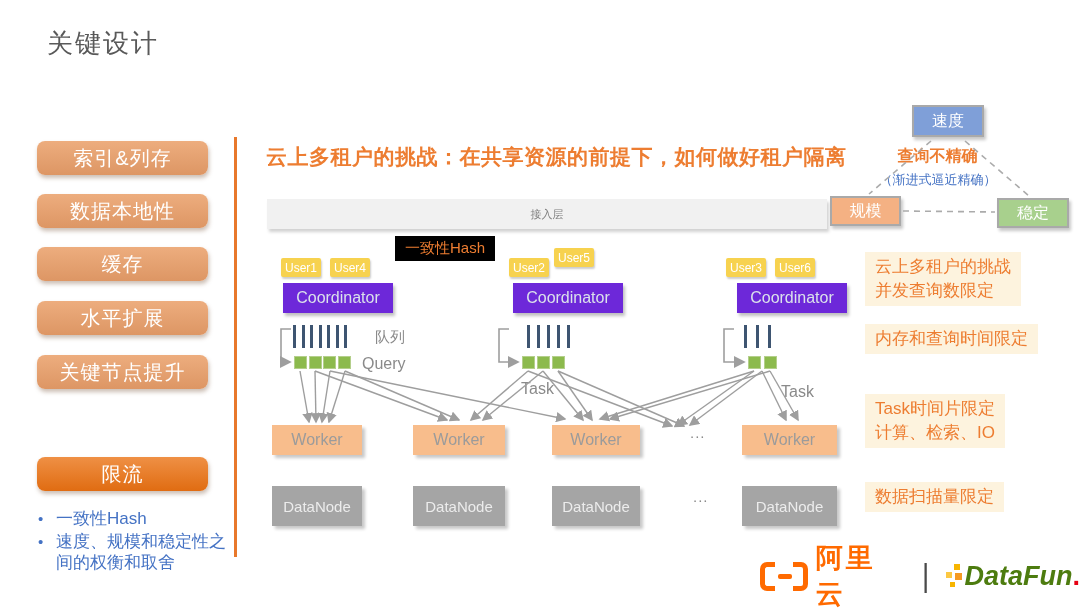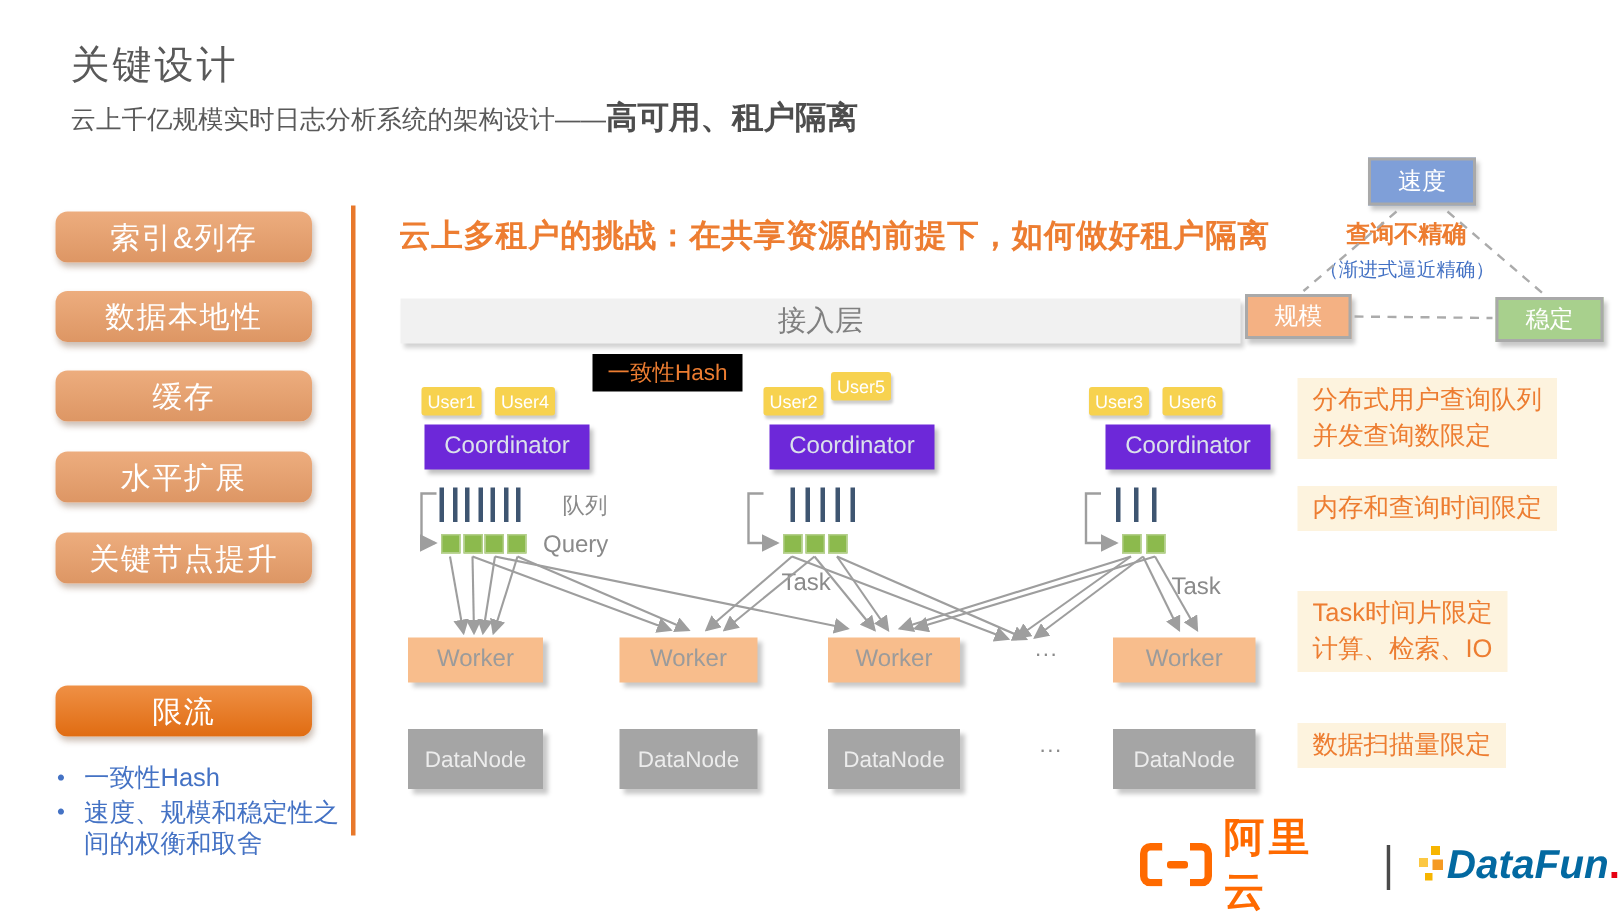--- a/index.html
+++ b/index.html
@@ -22,21 +22,21 @@
   .bullets { position:absolute; left:38px; top:508px; width:200px; color:#4472c4; font-size:17px; line-height:21px; }
   .bullets .li { display:flex; margin-bottom:2px; }
   .bullets .dot { width:18px; flex:0 0 18px; font-size:15px; }
   .bullets .bt { width:178px; }
 
   
   .challenge { position:absolute; left:266px; top:143px; font-size:21px; font-weight:bold; color:#ed7d31; letter-spacing:0.5px; white-space:nowrap; }
 
   
   .access { position:absolute; left:267px; top:199px; width:560px; height:30px; background:#f1f1f1;
-            box-shadow:2px 3px 3px rgba(0,0,0,.18); color:#808080; font-size:19px;
+            box-shadow:2px 3px 3px rgba(0,0,0,.18); color:#808080; font-size:11px;
             display:flex; align-items:center; justify-content:center; }
   .hash { position:absolute; left:395px; top:236px; background:#000000; color:#ed7d31; font-size:15px;
           padding:3px 10px; white-space:nowrap; }
 
   
   .tri-box { position:absolute; border:2px solid #a9a9a9; color:#fff; font-size:16px;
              display:flex; align-items:center; justify-content:center; box-shadow:2px 3px 3px rgba(0,0,0,.22); }
   .tri-speed { left:912px; top:105px; width:72px; height:32px; background:#7f9fd8; }
   .tri-scale { left:830px; top:196px; width:71px; height:30px; background:#f4b183; }
   .tri-stable{ left:997px; top:198px; width:72px; height:30px; background:#a8d08d; }
@@ -74,30 +74,29 @@
   
   .footer { position:absolute; left:760px; top:556px; height:40px; display:flex; align-items:center; }
   .ali-bracket { position:relative; width:50px; height:29px; display:inline-block; }
   .ali-bracket .lb { position:absolute; left:0; top:0; width:15px; height:29px; border:5px solid #ff6a00; border-right:none; border-radius:7px 0 0 7px; }
   .ali-bracket .rb { position:absolute; right:0; top:0; width:15px; height:29px; border:5px solid #ff6a00; border-left:none; border-radius:0 7px 7px 0; }
   .ali-bracket .db { position:absolute; left:18px; top:12px; width:14px; height:5px; background:#ff6a00; border-radius:2px; }
   .ali-name { color:#ff6a00; font-size:27px; font-weight:bold; letter-spacing:3px; margin-left:8px; }
   .sep { color:#4a4a4a; font-size:28px; font-weight:200; margin:0 16px 0 20px; transform:scaleY(1.15); }
   .df-icon { position:relative; width:18px; height:28px; margin-right:2px; }
   .df-icon i { position:absolute; display:block; }
-  .df-text { font-size:27px; font-weight:bold; font-style:italic; color:#0369a1; letter-spacing:0px; }
+  .df-text { font-size:27px; font-weight:bold; font-style:italic; color:#4d7c0f; letter-spacing:0px; }
   .df-dot { font-size:27px; font-weight:bold; color:#e60012; }
 </style>
 </head>
 <body>
 
 <div class="slide">
 
   <div class="title">关键设计</div>
-  <div class="subtitle"><span>云上千亿规模实时日志分析系统的架构设计——</span><b>高可用、租户隔离</b></div>
 
   <div class="btn" style="top:141px">索引&amp;列存</div>
   <div class="btn" style="top:194px">数据本地性</div>
   <div class="btn" style="top:301px">水平扩展</div>
   <div class="btn" style="top:247px">缓存</div>
   <div class="btn" style="top:355px">关键节点提升</div>
   <div class="btn active" style="top:457px">限流</div>
 
   <div class="bullets">
     <div class="li">
@@ -182,21 +181,21 @@
   <div class="worker" style="left:742px;width:95px">Worker</div>
   <div class="ellip" style="left:690px;top:424px">...</div>
 
   <div class="dnode" style="left:272px;width:90px">DataNode</div>
   <div class="dnode" style="left:413px;width:92px">DataNode</div>
   <div class="dnode" style="left:552px;width:88px">DataNode</div>
   <div class="dnode" style="left:742px;width:95px">DataNode</div>
   <div class="ellip" style="left:693px;top:488px">...</div>
 
   <div class="note" style="top:252px">
-    <div>分布式用户查询队列</div>
+    <div>云上多租户的挑战</div>
     <div>并发查询数限定</div>
   </div>
   <div class="note" style="top:324px">
     <div>内存和查询时间限定</div>
   </div>
   <div class="note" style="top:394px">
     <div>Task时间片限定</div>
     <div>计算、检索、IO</div>
   </div>
   <div class="note" style="top:482px">

